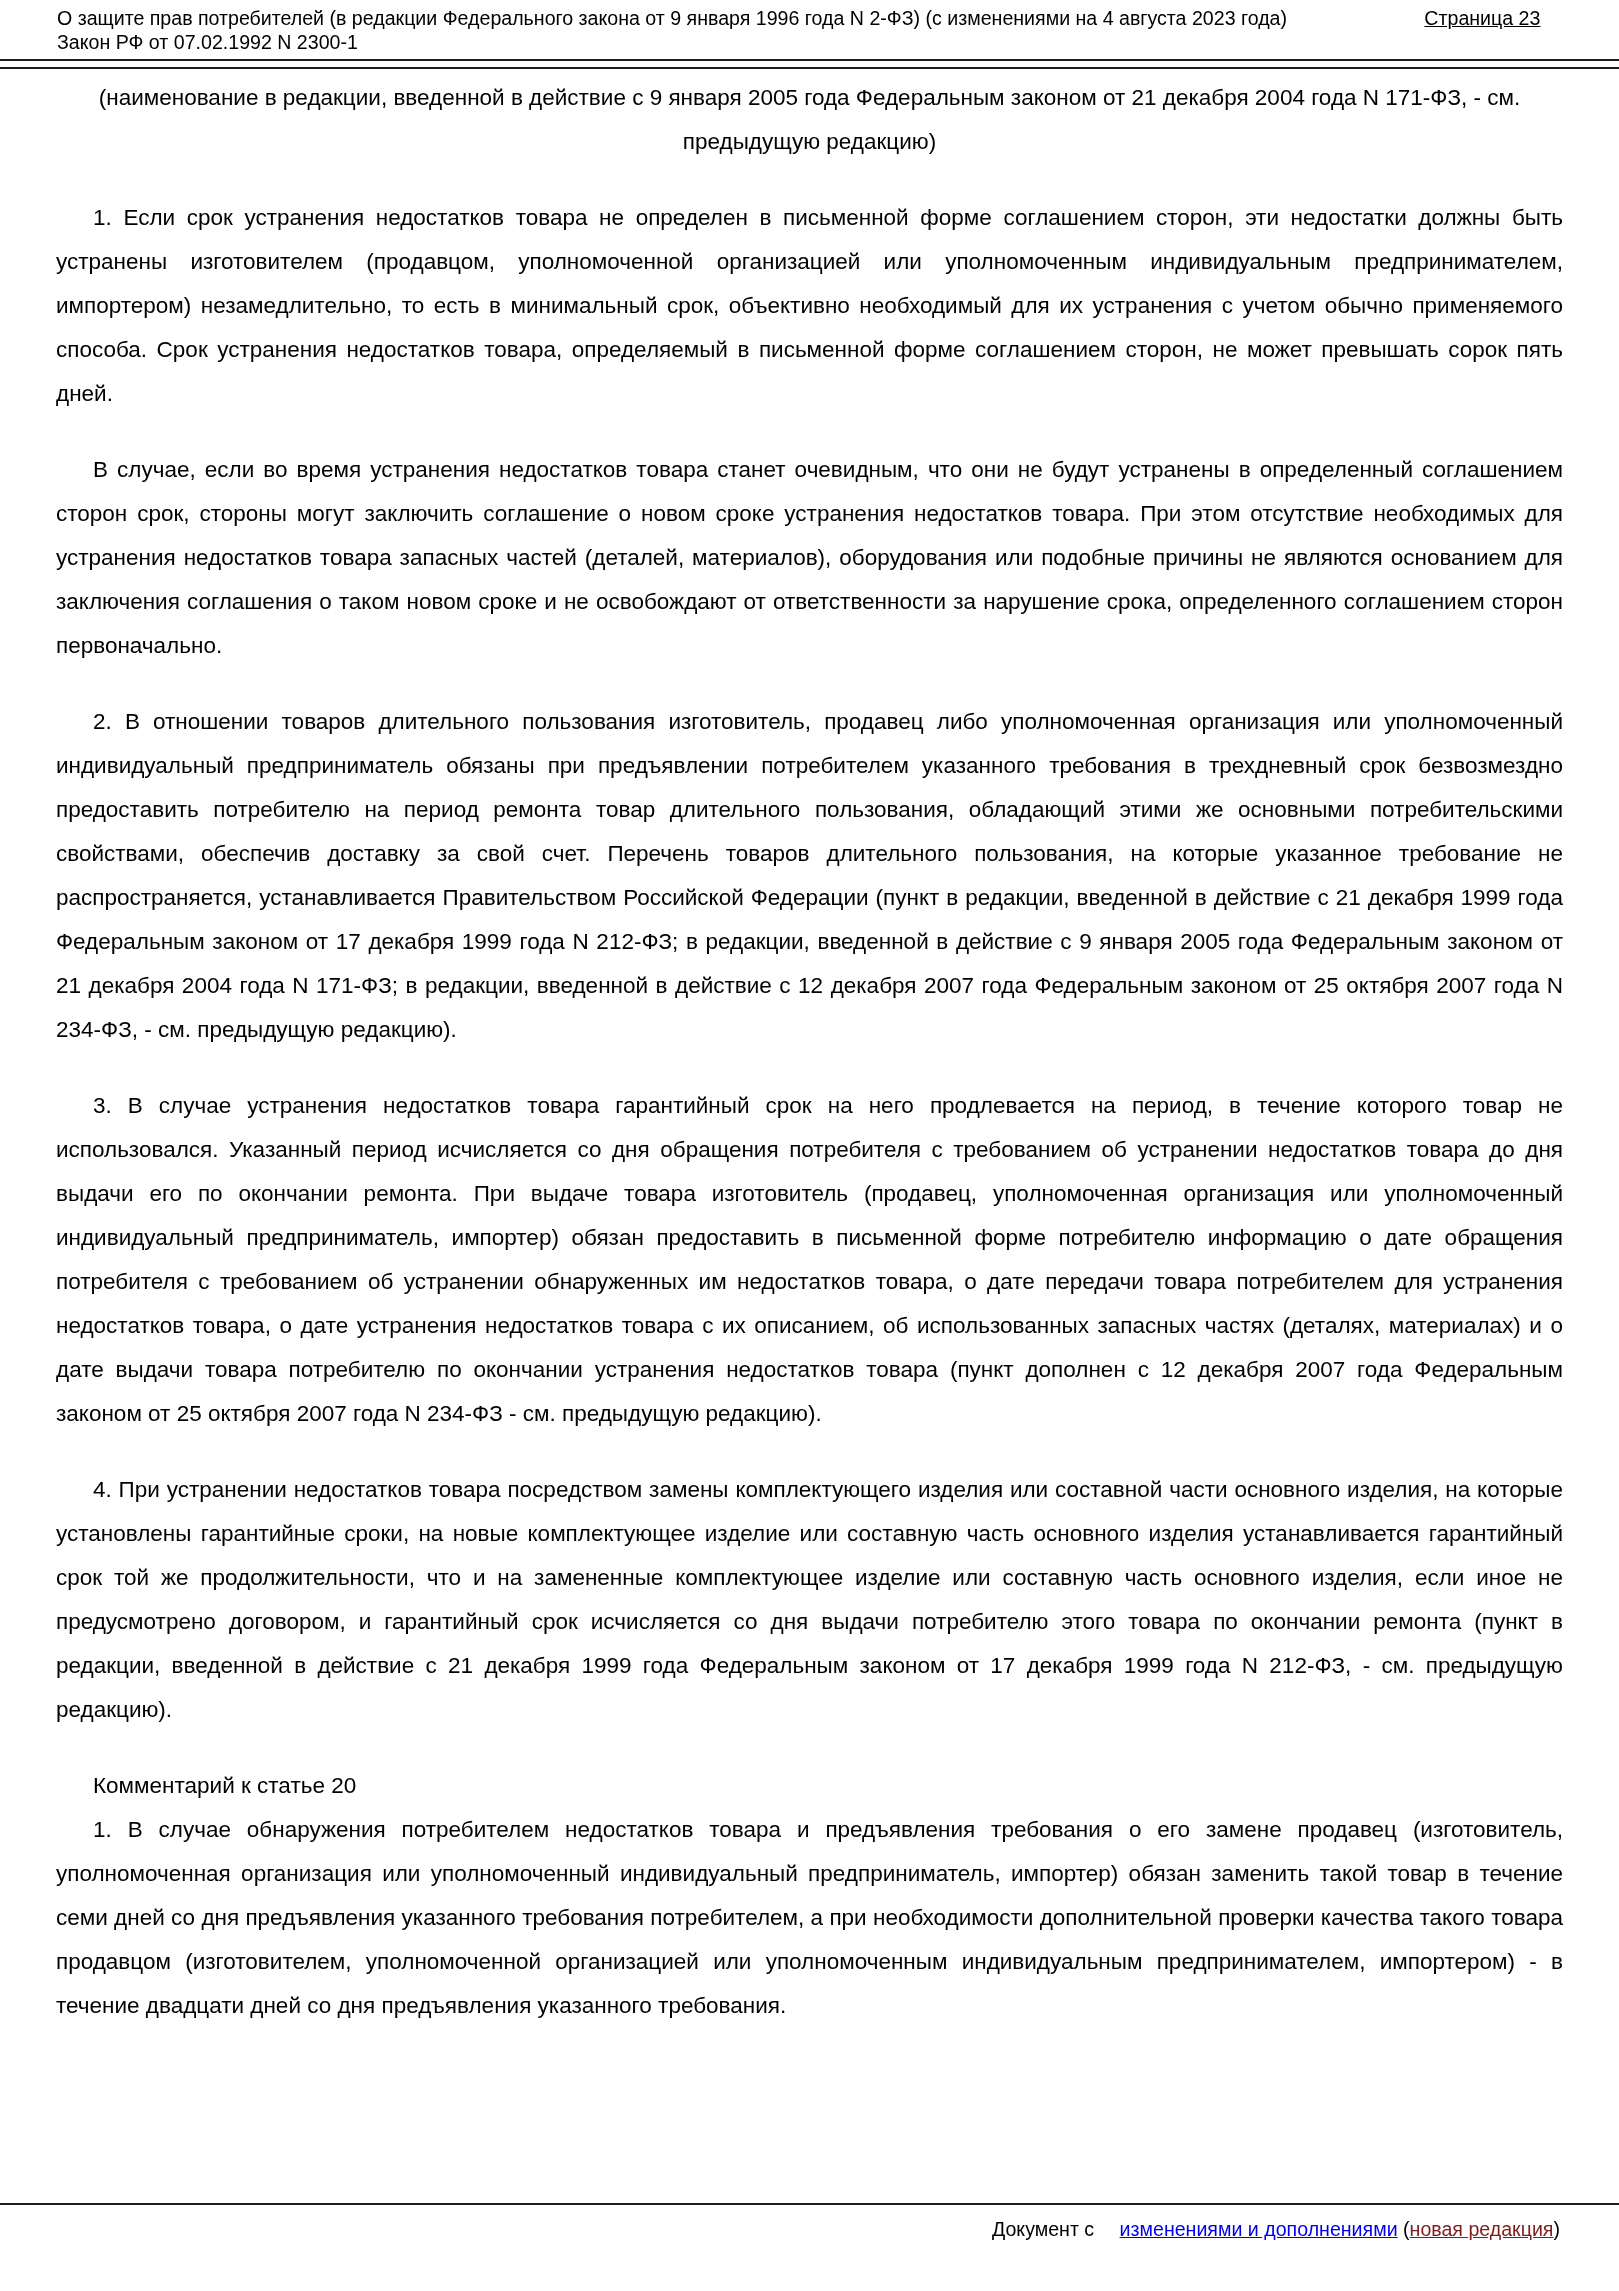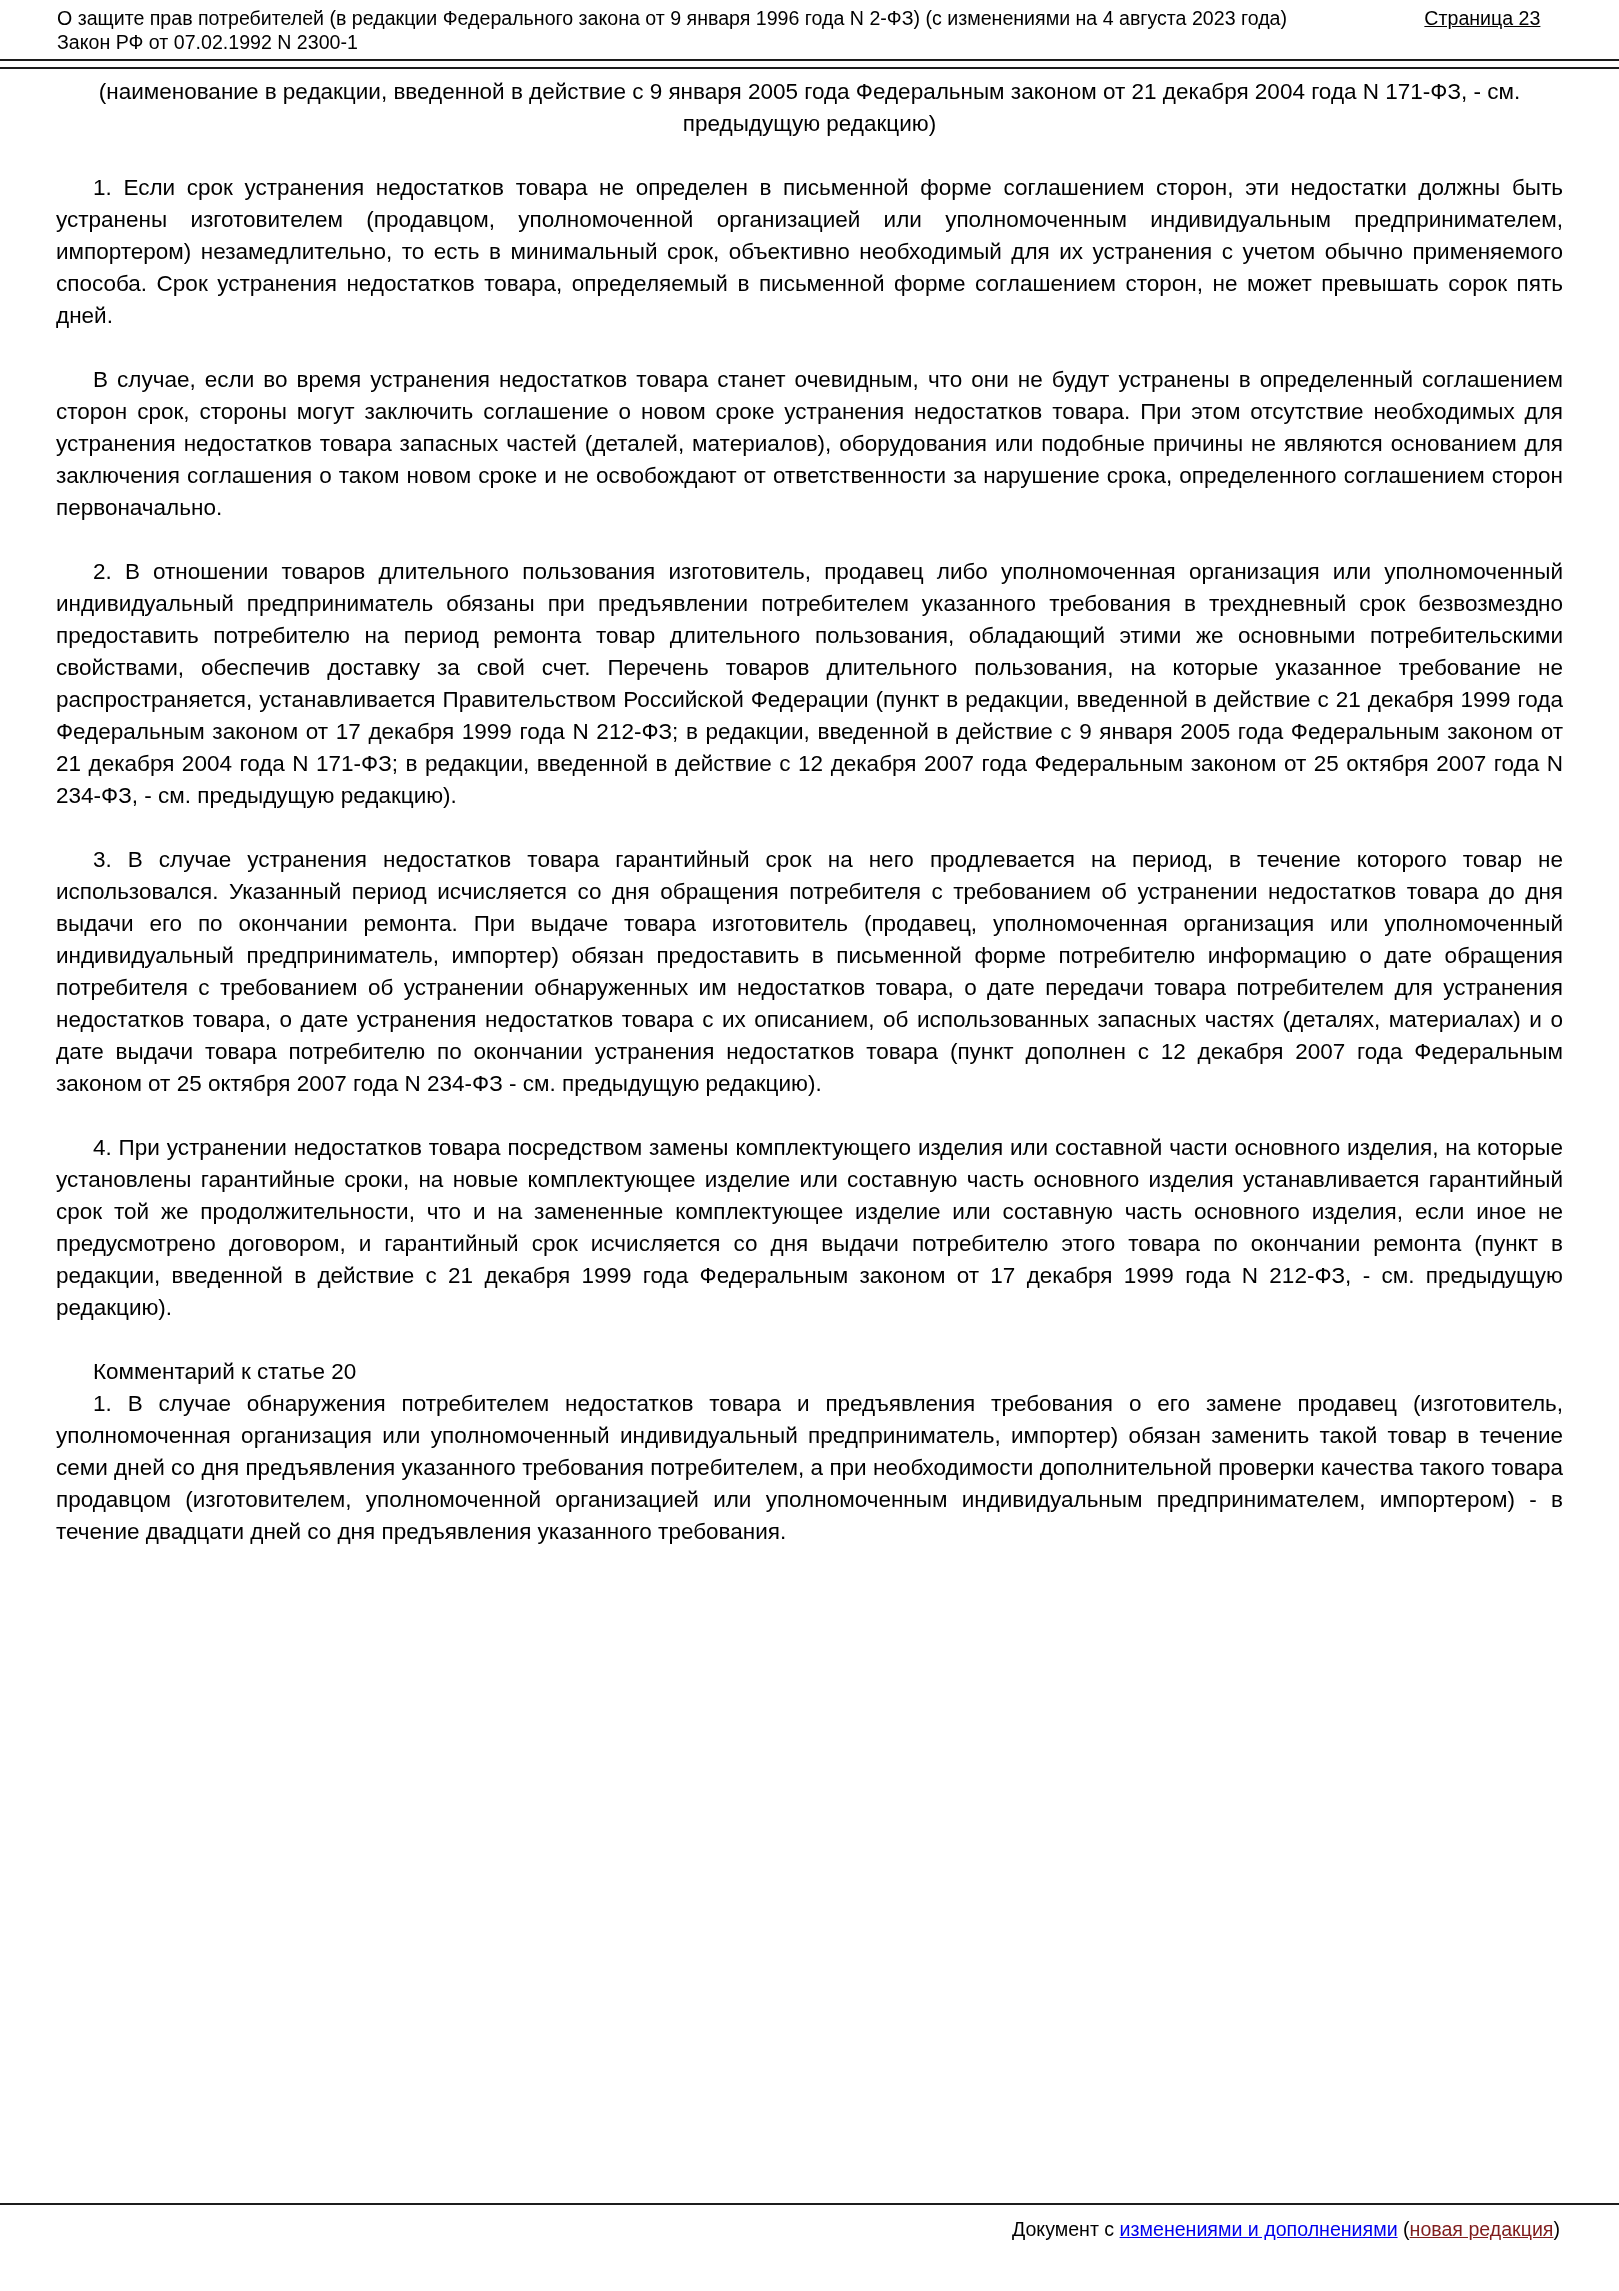--- a/index.html
+++ b/index.html
@@ -21,21 +21,21 @@
   
   .rule-double{
     margin-top:3.9px;
     border-top:2px solid #1c1c1c;
     border-bottom:2.9px solid #1c1c1c;
     height:5.9px;
   }
   
   .content{
     padding:7.8px 56px 0 56px;
-    font-size:22.5px;line-height:32px;
+    font-size:22.5px;line-height:44px;
   }
   .note-centered{
     text-align:center;
     margin:0;
   }
   .para{
     text-align:justify;
     text-indent:37px;
     margin:32px 0 0 0;
   }
@@ -86,16 +86,16 @@
       <p class="para">Комментарий к статье 20</p>
     </div>
 
 
   <p class="para attached">1. В случае обнаружения потребителем недостатков товара и предъявления требования о его замене продавец (изготовитель, уполномоченная организация или уполномоченный индивидуальный предприниматель, импортер) обязан заменить такой товар в течение семи дней со дня предъявления указанного требования потребителем, а при необходимости дополнительной проверки качества такого товара продавцом (изготовителем, уполномоченной организацией или уполномоченным индивидуальным предпринимателем, импортером) - в течение двадцати дней со дня предъявления указанного требования.</p>
 </div>
 
 <div class="footer">
   <div class="rule-single"></div>
   <div class="footer-doc-line">
-    <span>Документ с </span><a class="doc-link" style="color: rgb(0, 0, 238);">изменениями и дополнениями</a><span> (</span><a class="doc-link" style="color: #7f1d1d;">новая редакция</a><span>)</span>
+    <span>Документ с </span><a class="doc-link" style="color: rgb(0, 0, 238); margin-left: 20px;">изменениями и дополнениями</a><span> (</span><a class="doc-link" style="color: #7f1d1d;">новая редакция</a><span>)</span>
   </div>
 </div>
 
 
 </body></html>

